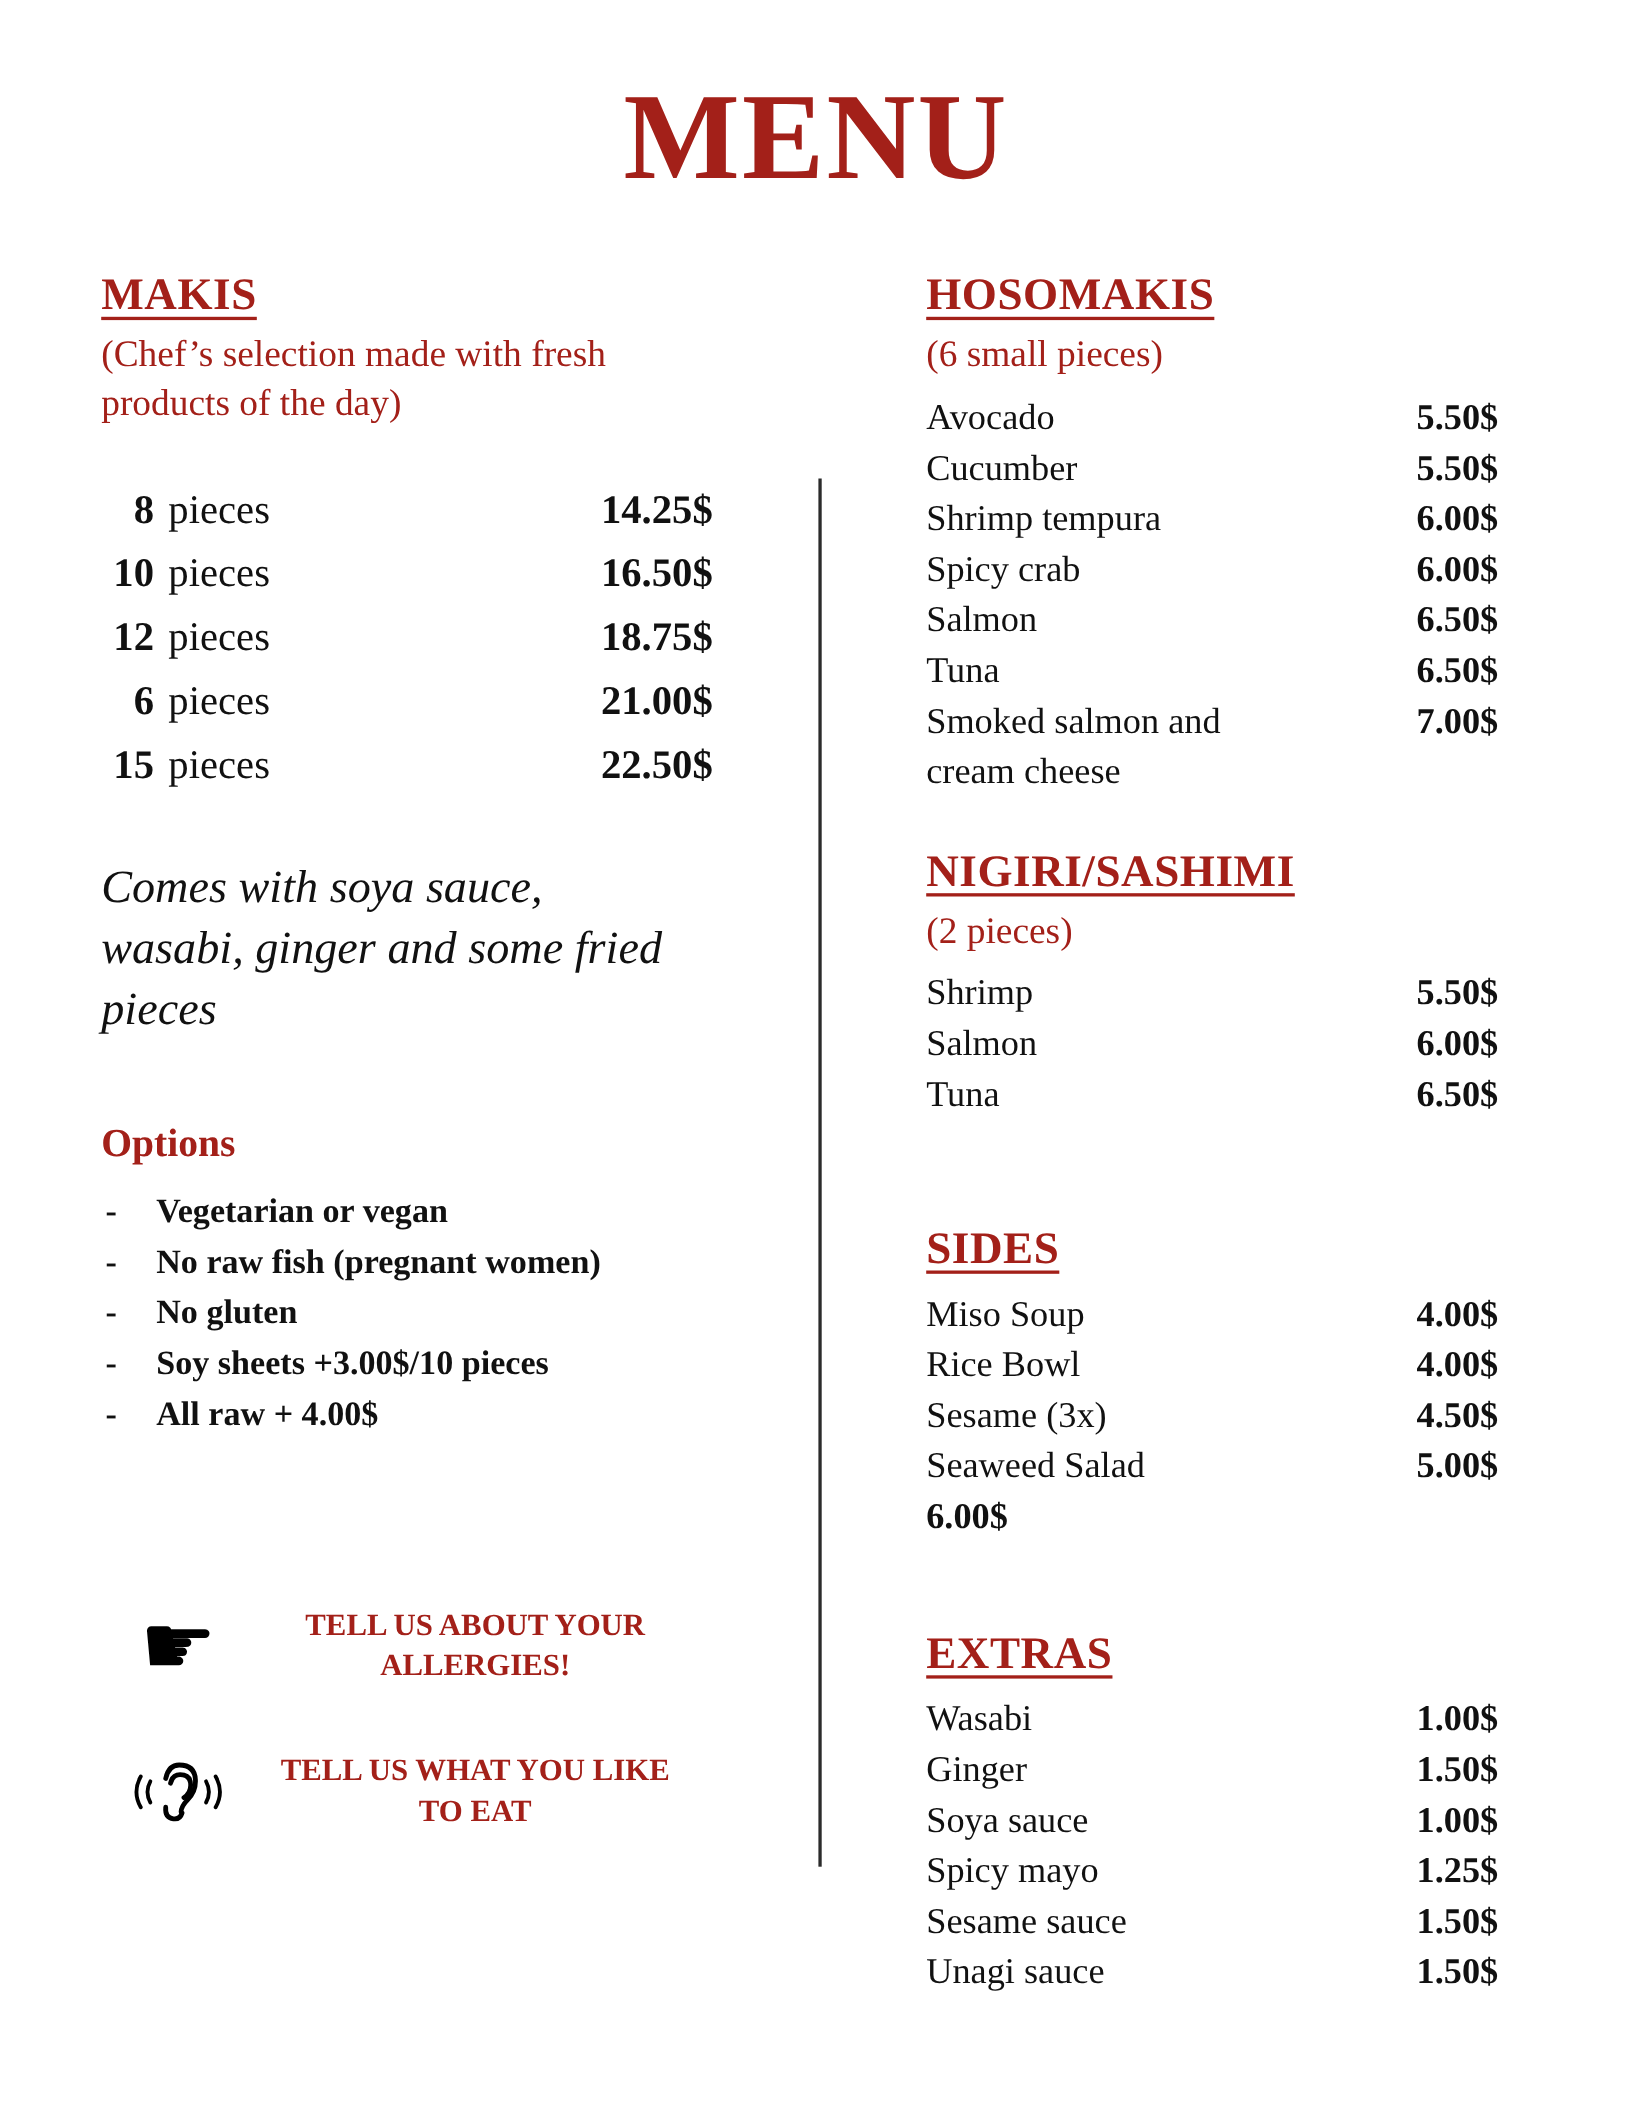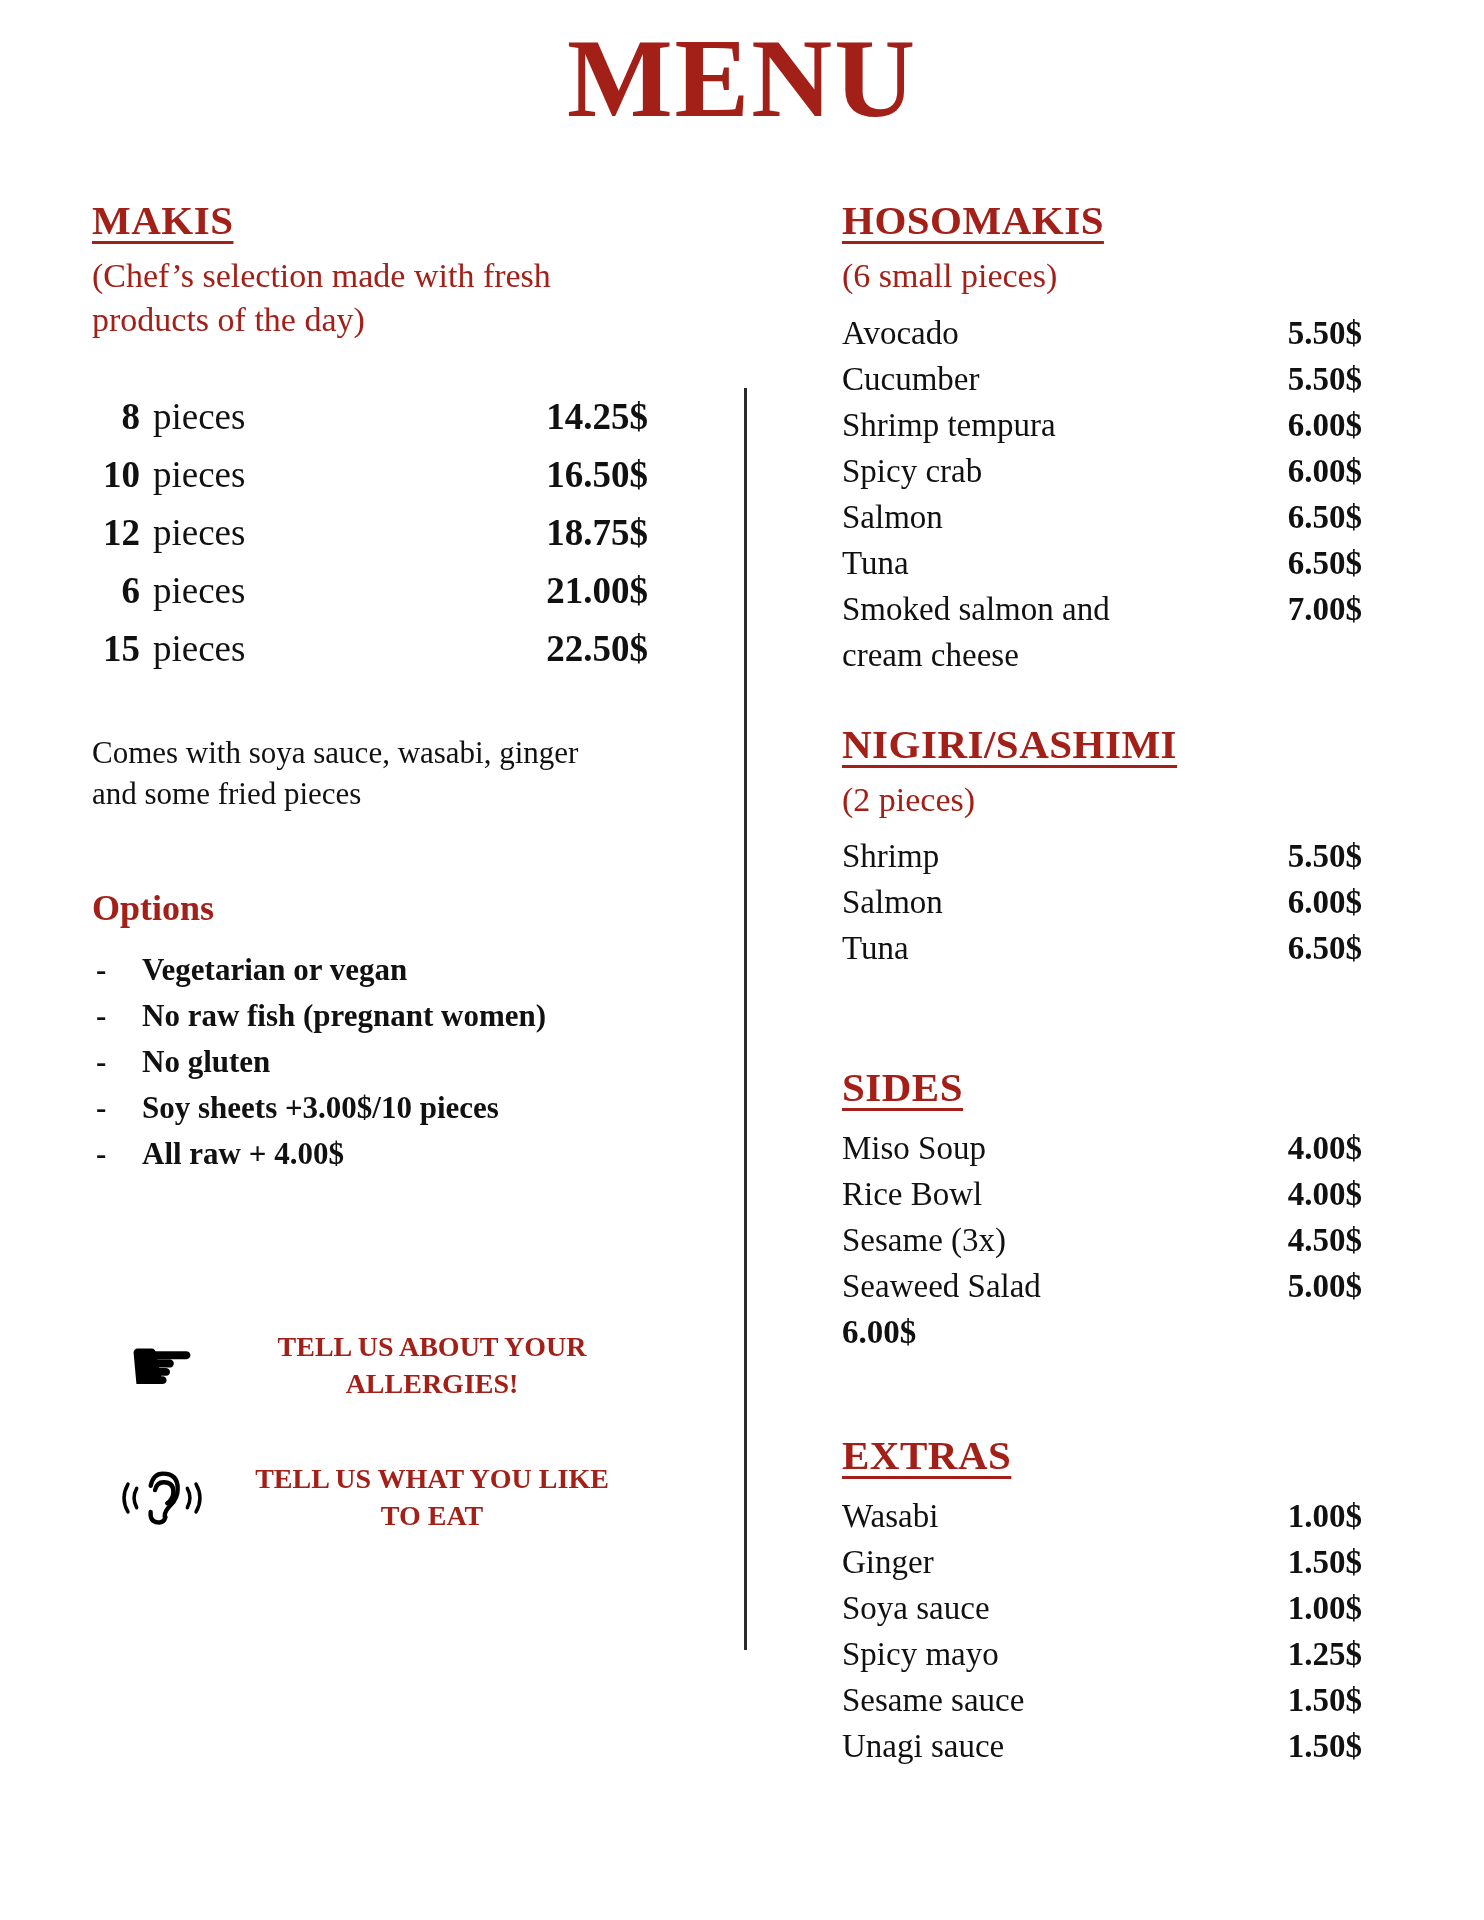--- a/index.html
+++ b/index.html
@@ -9,21 +9,21 @@
   }
   *{box-sizing:border-box;margin:0;padding:0;}
   html,body{background:#ffffff;}
   body{
     width:1484px;height:1920px;
     font-family:"Liberation Serif","DejaVu Serif",serif;
     color:var(--text);
     position:relative;
     overflow:hidden;
   }
-  .page{position:relative;width:1484px;height:1412px;background:#fff;}
+  .page{position:relative;width:1484px;height:1412px;background:#fff;margin-top:47px;}
 
   .menu-title{
     position:absolute;top:14px;left:0;right:0;
     text-align:center;
     font-size:112px;font-weight:bold;
     color:var(--accent);
     letter-spacing:2px;
   }
 
   .divider{
@@ -49,21 +49,21 @@
   .left-sub{width:505px;}
 
   
   .makis-table{margin-top:54px;font-size:37px;width:556px;}
   .price-row{display:flex;align-items:baseline;height:58px;}
   .qty{display:inline-block;width:48px;text-align:right;font-weight:bold;}
   .unit{margin-left:13px;}
   .price{margin-left:auto;font-weight:bold;}
 
   .note{
-    margin-top:48px;font-size:31px;
+    margin-top:48px;font-style:italic;font-size:42px;
     width:520px;line-height:1.32;
   }
 
   .options-heading{
     margin-top:72px;font-size:36px;font-weight:bold;color:var(--accent);
   }
   .options-list{margin-top:18px;font-size:31px;font-weight:bold;}
   .option-item{display:flex;line-height:46px;}
   .option-item::before{
     content:"-";

